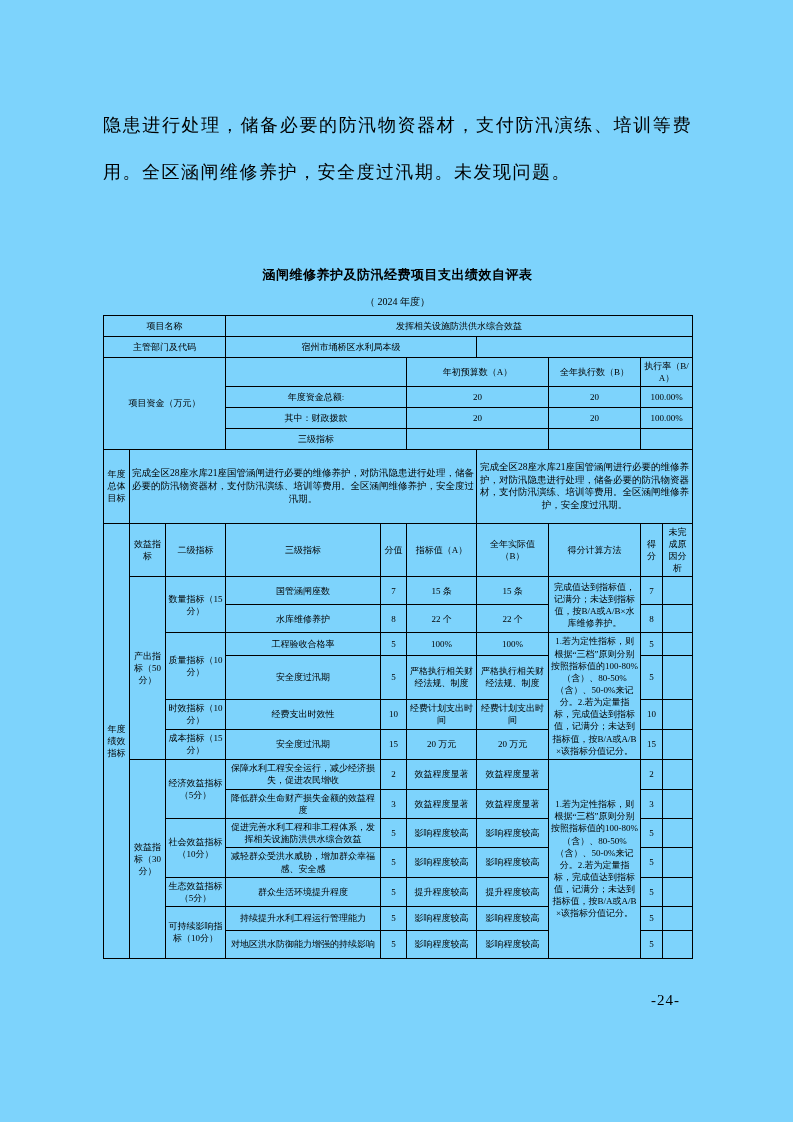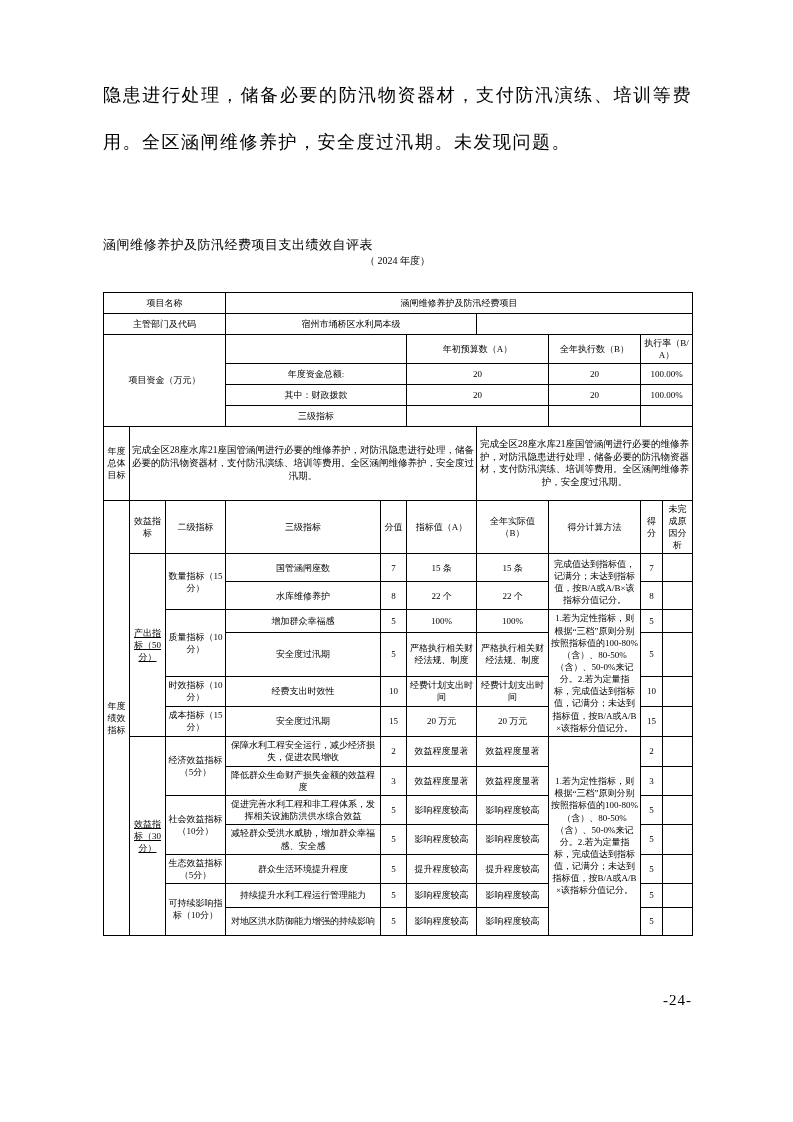--- a/index.html
+++ b/index.html
@@ -2,71 +2,73 @@
 <html><head>
 <meta charset="utf-8">
 <style>
   * { margin: 0; padding: 0; box-sizing: border-box; }
   html, body { background: #888; }
   body { font-family: "Liberation Serif", "DejaVu Serif", serif; color: #000; }
   .page {
     position: relative;
     width: 793px; height: 1122px;
     margin: 0 auto;
-    background: #ffffff;
-    padding: 72px 101px 0 103px;
+    background: #7dd3fc;
+    padding: 102px 101px 0 103px;
     overflow: hidden;
   }
   .body-text {
     font-size: 18px;
     line-height: 2.6;
     letter-spacing: 1.5px;
     text-align: justify;
   }
   .doc-title {
     margin-top: 70px;
+    text-align: center;
     font-size: 13px;
-    font-weight: normal;
+    font-weight: bold;
     letter-spacing: 0.5px;
   }
   .doc-subtitle {
+    margin-top: 11px;
     text-align: center;
     font-size: 10px;
   }
   table.eval {
-    margin-top: 24px;
+    margin-top: 6px;
     width: 589px;
     border-collapse: collapse;
     table-layout: fixed;
     font-size: 9px;
   }
   table.eval td {
     border: 1px solid #000;
     text-align: center;
     vertical-align: middle;
     padding: 2px;
     line-height: 1.35;
     word-break: break-all;
   }
   td.vlabel { padding: 2px 8px; line-height: 1.35; }   
-  td.v1     { padding: 2px 11px; line-height: 1.3; text-decoration: underline; }   
+  td.v1     { padding: 2px 11px; line-height: 1.3; }   
   td.goal-text {
     text-align: left;
     padding: 5px 9px;
     line-height: 1.75;
     font-size: 9.5px;
   }
   td.method { text-align: left; padding: 2px 4px; line-height: 1.4; }
   tr.h21 { height: 21px; } tr.h74 { height: 74px; } tr.h42 { height: 42px; }
   tr.h28 { height: 28px; } tr.h22 { height: 22px; } tr.h30 { height: 30px; }
   tr.h24 { height: 24px; } tr.h44 { height: 44px; }
   .page-number {
     position: absolute;
     top: 992px;
-    right: 101px;
+    right: 113px;
     font-size: 15px;
     letter-spacing: 1px;
   }
 </style>
 </head>
 <body>
 
 <div class="page">
 
   <p class="body-text">隐患进行处理，储备必要的防汛物资器材，支付防汛演练、培训等费用。全区涵闸维修养护，安全度过汛期。未发现问题。</p>
@@ -84,21 +86,21 @@
         <col style="width:70px">
       <col style="width:72px">
         <col style="width:92px">
         <col style="width:22px">
       <col style="width:30px">
     </colgroup>
     <tbody>
 
       <tr class="h21">
         <td colspan="3">项目名称</td>
-        <td colspan="7">涵闸维修养护及防汛经费项目</td>
+        <td colspan="7">发挥相关设施防洪供水综合效益</td>
       </tr>
 
       <tr class="h21">
         <td colspan="3">主管部门及代码</td>
         <td colspan="3">宿州市埇桥区水利局本级</td>
         <td colspan="4"></td>
       </tr>
 
       <tr class="h21">
         <td colspan="3" rowspan="4">项目资金（万元）</td>
@@ -145,35 +147,35 @@
         <td>未完成原因分析</td>
       </tr>
 
       <tr class="h28">
         <td rowspan="6" class="v1">产出指标（50分）</td>
         <td rowspan="2">数量指标（15分）</td>
         <td>国管涵闸座数</td>
         <td>7</td>
         <td>15 条</td>
         <td>15 条</td>
-        <td rowspan="2" class="method">完成值达到指标值，记满分；未达到指标值，按B/A或A/B×该指标分值记分。</td>
+        <td rowspan="2" class="method">完成值达到指标值，记满分；未达到指标值，按B/A或A/B×水库维修养护。</td>
         <td>7</td>
         <td></td>
       </tr>
       <tr class="h28">
         <td>水库维修养护</td>
         <td>8</td>
         <td>22 个</td>
         <td>22 个</td>
         <td>8</td>
         <td></td>
       </tr>
       <tr class="h22">
         <td rowspan="2">质量指标（10分）</td>
-        <td>增加群众幸福感</td>
+        <td>工程验收合格率</td>
         <td>5</td>
         <td>100%</td>
         <td>100%</td>
         <td rowspan="4" class="method">1.若为定性指标，则根据“三档”原则分别按照指标值的100-80%（含）、80-50%（含）、50-0%来记分。2.若为定量指标，完成值达到指标值，记满分；未达到指标值，按B/A或A/B×该指标分值记分。</td>
         <td>5</td>
         <td></td>
       </tr>
       <tr class="h44">
         <td>安全度过汛期</td>
         <td>5</td>

